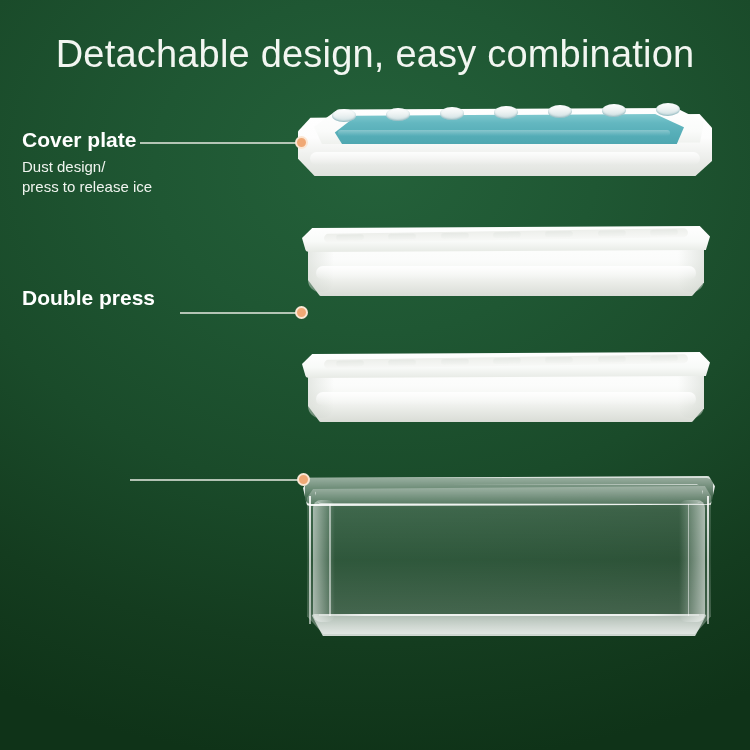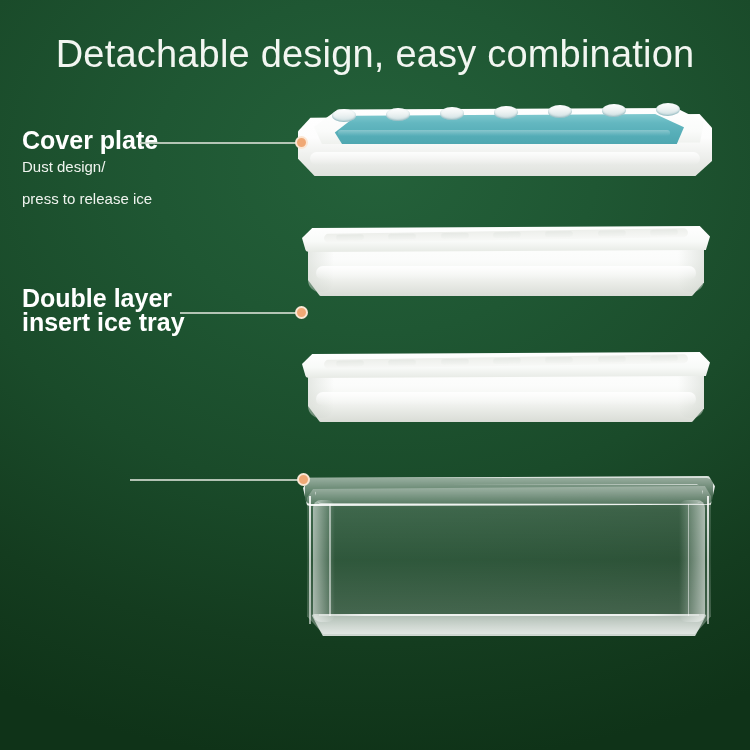--- a/index.html
+++ b/index.html
@@ -32,21 +32,21 @@
     font-size: 38px;
     font-weight: 400;
     letter-spacing: 0.2px;
     white-space: nowrap;
   }
 
   
   .callout { position: absolute; }
   .callout .headline {
     color: #ffffff;
-    font-size: 25px;
+    font-size: 21px;
     font-weight: 700;
     line-height: 24px;
     white-space: nowrap;
   }
   .callout .sub {
     color: #f0f4ef;
     font-size: 15px;
     font-weight: 400;
     line-height: 19px;
     white-space: nowrap;
@@ -380,28 +380,27 @@
     <div class="post-r"></div>
     <div class="floor"></div>
     <div class="base"></div>
     <div class="rim-outer"></div>
     <div class="rim-inner"></div>
   </div>
 
   <div class="callout" style="left:22px; top:128px;">
     <div class="headline">Cover plate</div>
     <div class="sub">Dust design/</div>
-    <div class="sub" style="margin-top:13px;">press to release ice</div>
+    <div class="sub" style="margin-top:1px;">press to release ice</div>
   </div>
   <div class="leader" style="left:140px; top:142px; width:160px;"></div>
   <div class="dot" style="left:295px; top:136px;"></div>
 
   <div class="callout" style="left:22px; top:286px;">
-    <div class="headline">Double layer</div>
-    <div class="headline">insert ice tray</div>
+    <div class="headline">Double press</div>
   </div>
   <div class="leader" style="left:180px; top:312px; width:120px;"></div>
   <div class="dot" style="left:295px; top:306px;"></div>
 
   <div class="leader" style="left:130px; top:479px; width:172px;"></div>
   <div class="dot" style="left:297px; top:473px;"></div>
 
 </div>
 
 </body></html>

